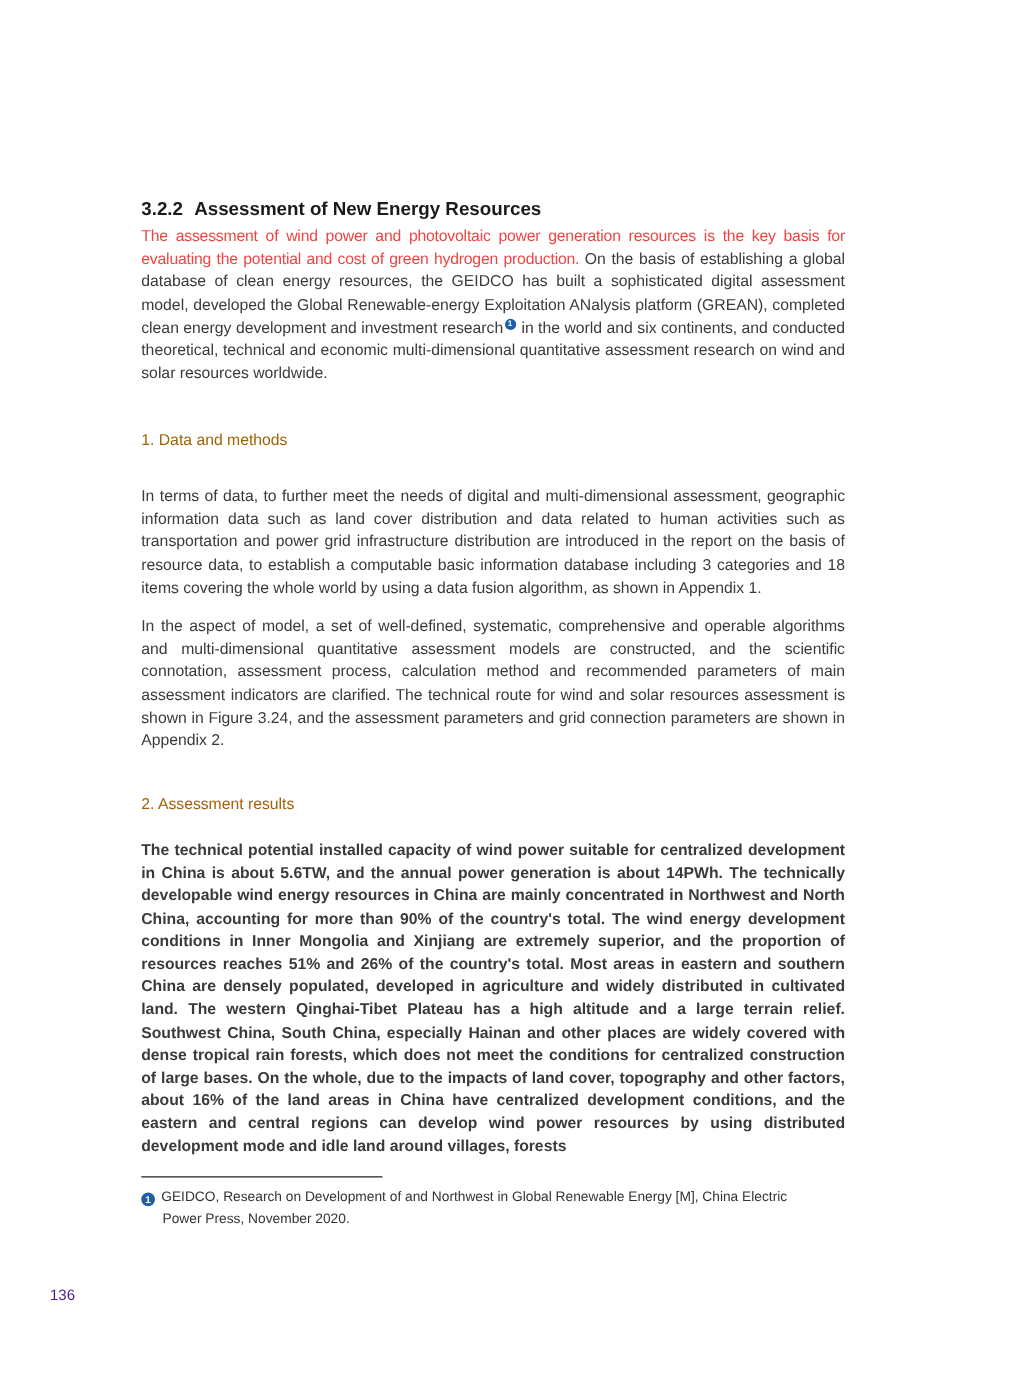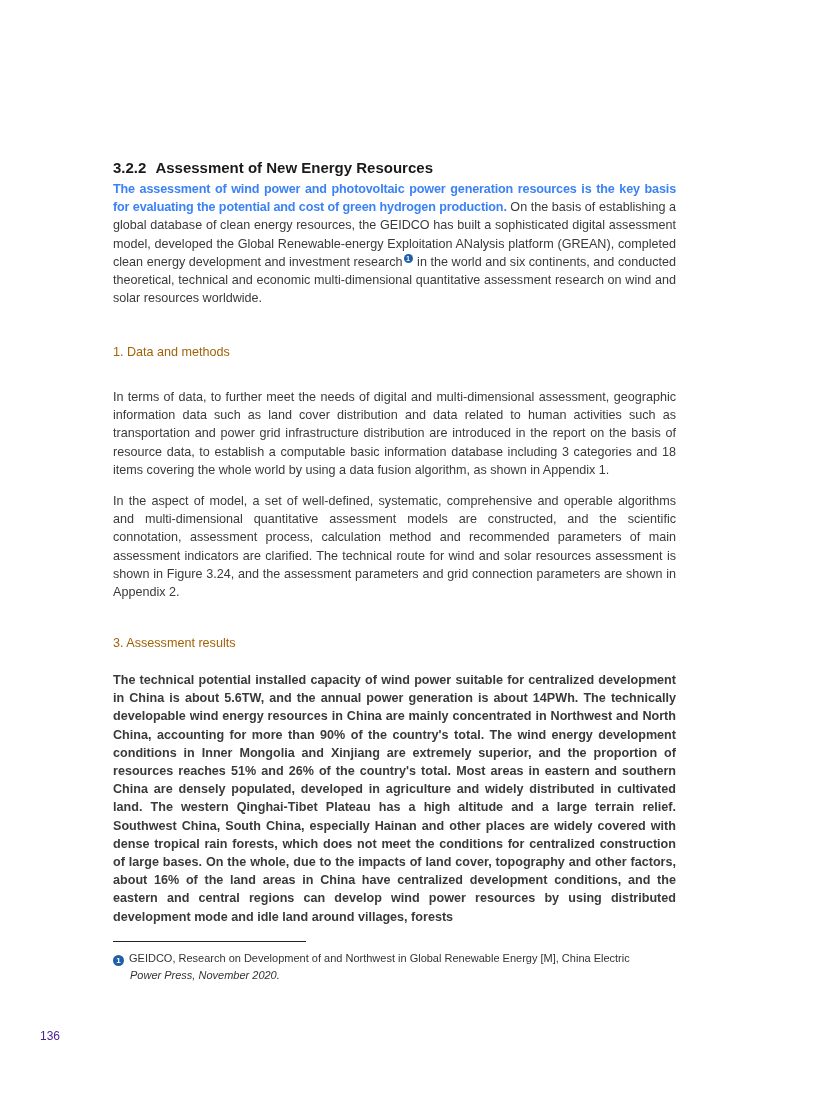--- a/index.html
+++ b/index.html
@@ -3,29 +3,29 @@
 <meta charset="utf-8">
 <style>
   html, body { margin: 0; padding: 0; background: #ffffff; }
   body { width: 816px; height: 1100px; position: relative; overflow: hidden;
          font-family: "Liberation Sans", sans-serif; color: #3a3a3a; }
   .page { position: absolute; left: 0; top: 0; width: 816px; height: 1100px; }
   .col { position: absolute; left: 113px; width: 563px; }
   .section-title { position: absolute; left: 113px; top: 148px; font-size: 15px; font-weight: bold; color: #1a1a1a; margin-top: 11px; }
   .section-title .num { margin-right: 9px; }
   p { margin: 0; font-size: 12.6px; line-height: 18.2px; text-align: justify; }
-  .lead { font-weight: bold; color: #3b82f6; letter-spacing: -0.15px; }
+  .lead { font-weight: normal; color: #ef4444; letter-spacing: -0.15px; }
   .subhead { font-size: 12.6px; color: #a16207; }
   .fnref { display: inline-block; width: 9px; height: 9px; border-radius: 50%; background: #1f5fa8; color: #fff;
            font-size: 6.5px; line-height: 9px; text-align: center; font-weight: bold; vertical-align: 5px; margin: 0 1px; }
   .fn-rule { position: absolute; left: 113px; top: 941px; width: 193px; height: 0; border-top: 1px solid #222; }
   .footnote { position: absolute; left: 113px; top: 950px; width: 563px; font-size: 11px; line-height: 17px; color: #333; }
   .footnote .mark { display: inline-block; width: 11px; height: 11px; border-radius: 50%; background: #1f5fa8; color: #fff;
            font-size: 8px; line-height: 11px; text-align: center; font-weight: bold; margin-right: 5px; vertical-align: -1px; }
-  .footnote .cont { padding-left: 17px; font-style: italic; }
+  .footnote .cont { padding-left: 17px; }
   .page-num { position: absolute; left: 40px; top: 1029px; font-size: 12px; color: #4c1d95; }
 </style>
 </head>
 <body>
 
 <div class="page">
 
   <div class="section-title">
     <span class="num">3.2.2</span><span>Assessment of New Energy Resources</span>
   </div>
@@ -37,21 +37,21 @@
   <div class="col subhead" style="top:345px;">1.  Data and methods</div>
 
   <div class="col" style="top:388px;">
     <p>In terms of data, to further meet the needs of digital and multi-dimensional assessment, geographic information data such as land cover distribution and data related to human activities such as transportation and power grid infrastructure distribution are introduced in the report on the basis of resource data, to establish a computable basic information database including 3 categories and 18 items covering the whole world by using a data fusion algorithm, as shown in Appendix 1.</p>
   </div>
 
   <div class="col" style="top:492px;">
     <p>In the aspect of model, a set of well-defined, systematic, comprehensive and operable algorithms and multi-dimensional quantitative assessment models are constructed, and the scientific connotation, assessment process, calculation method and recommended parameters of main assessment indicators are clarified. The technical route for wind and solar resources assessment is shown in Figure 3.24, and the assessment parameters and grid connection parameters are shown in Appendix 2.</p>
   </div>
 
-  <div class="col subhead" style="top:636px;">3.  Assessment results</div>
+  <div class="col subhead" style="top:636px;">2.  Assessment results</div>
 
   <div class="col" style="top:671px;font-weight:bold;">
     <p>The technical potential installed capacity of wind power suitable for centralized development in China is about 5.6TW, and the annual power generation is about 14PWh. The technically developable wind energy resources in China are mainly concentrated in Northwest and North China, accounting for more than 90% of the country's total. The wind energy development conditions in Inner Mongolia and Xinjiang are extremely superior, and the proportion of resources reaches 51% and 26% of the country's total. Most areas in eastern and southern China are densely populated, developed in agriculture and widely distributed in cultivated land. The western Qinghai-Tibet Plateau has a high altitude and a large terrain relief. Southwest China, South China, especially Hainan and other places are widely covered with dense tropical rain forests, which does not meet the conditions for centralized construction of large bases. On the whole, due to the impacts of land cover, topography and other factors, about 16% of the land areas in China have centralized development conditions, and the eastern and central regions can develop wind power resources by using distributed development mode and idle land around villages, forests</p>
   </div>
 
   <div class="fn-rule"></div>
 
   <div class="footnote">
     <div><span class="mark">1</span><span>GEIDCO, Research on Development of and Northwest in Global Renewable Energy [M], China Electric</span></div>
     <div class="cont">Power Press, November 2020.</div>

